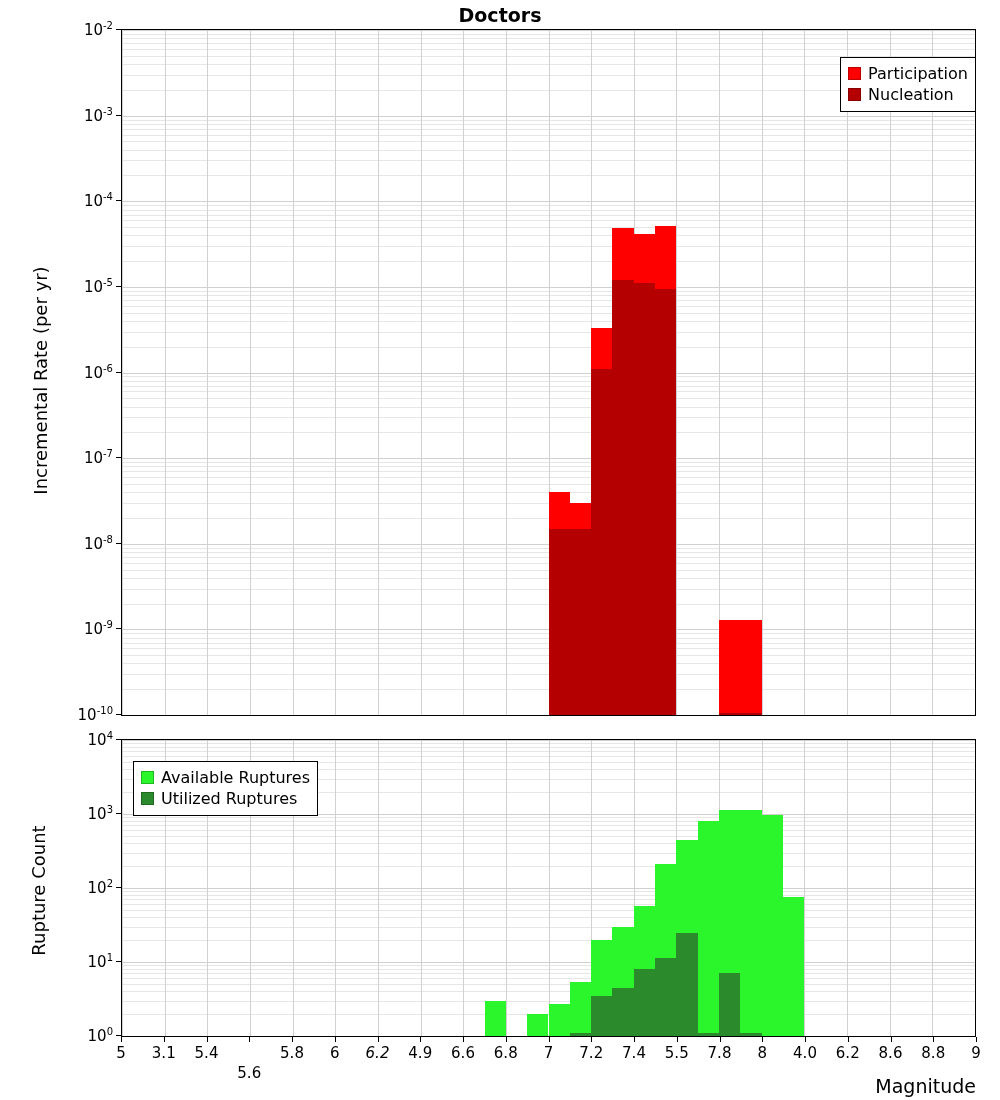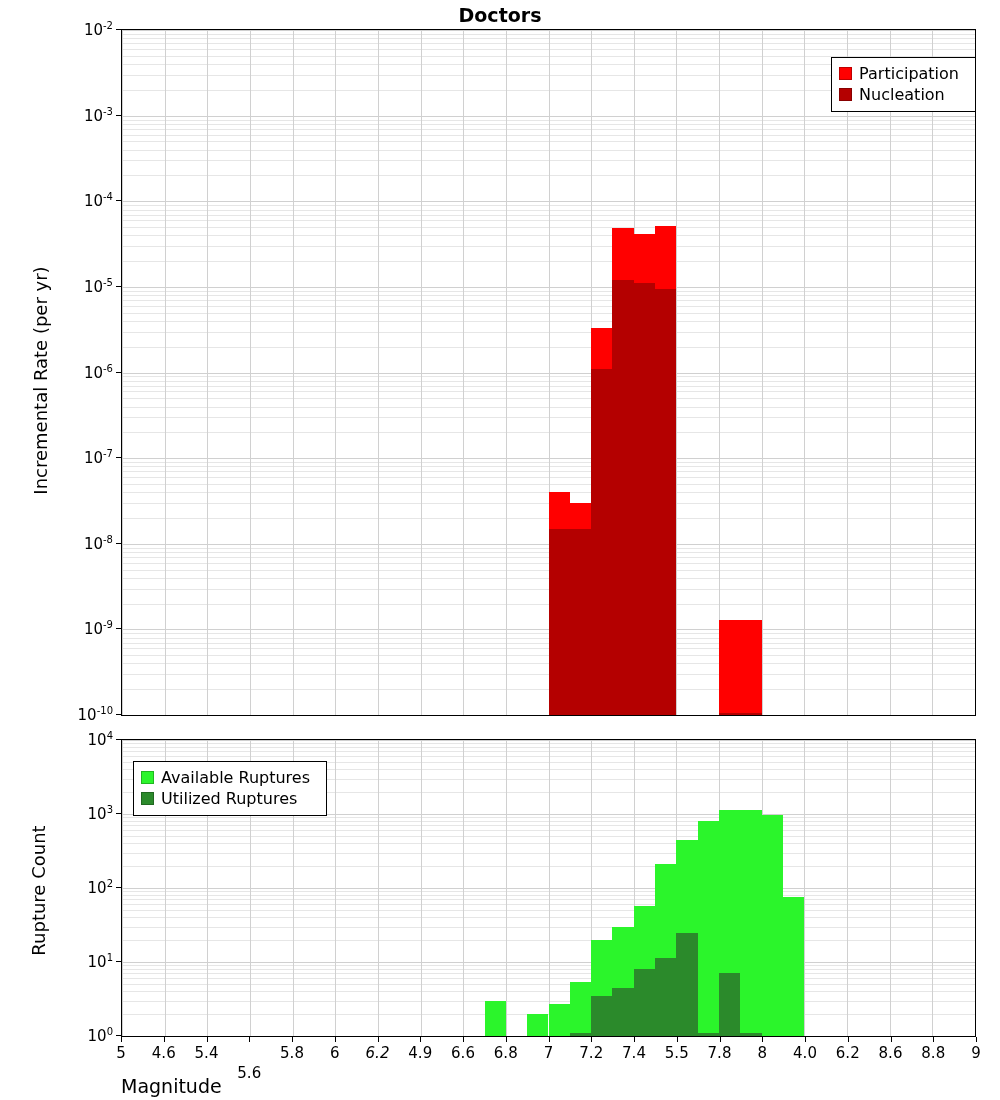--- a/index.html
+++ b/index.html
@@ -33,27 +33,27 @@
     position:absolute; top:0; transform:translateX(-50%);
     font-size:15px; color:#000; white-space:nowrap;
   }
   .tickmark { position:absolute; background:#000; }
 
   .ylabel {
     position:absolute; transform-origin:center center;
     font-size:18px; color:#000; white-space:nowrap;
   }
   .xlabel {
-    position:absolute; text-align:left; font-size:19px; color:#000;
+    position:absolute; text-align:right; font-size:19px; color:#000;
   }
 
   
   .legend {
     position:absolute; box-sizing:border-box;
-    border:1px solid #000; background:#fff; padding:5px 16px 6px 7px;
+    border:1px solid #000; background:#fff; padding:5px 7px 6px 7px;
   }
   .legend-row { display:flex; align-items:center; height:21px; }
   .swatch {
     width:11px; height:11px; margin-right:7px; display:inline-block;
     border:1px solid rgba(0,0,0,0.25);
   }
   .legend-label { font-size:16px; color:#000; white-space:nowrap; }
 </style>
 </head>
 <body>
@@ -309,21 +309,21 @@
         <div class="bar" style="left: 533.125px; width: 21.325px; top: 217.508px; height: 78.4916px; background: rgb(43, 138, 43); z-index: 11;"></div>
         <div class="bar" style="left: 554.45px; width: 21.325px; top: 192.552px; height: 103.448px; background: rgb(43, 138, 43); z-index: 11;"></div>
         <div class="bar" style="left: 575.775px; width: 21.325px; top: 292.937px; height: 3.06306px; background: rgb(43, 138, 43); z-index: 11;"></div>
         <div class="bar" style="left: 597.1px; width: 21.325px; top: 233.463px; height: 62.5373px; background: rgb(43, 138, 43); z-index: 11;"></div>
         <div class="bar" style="left: 618.425px; width: 21.325px; top: 292.937px; height: 3.06306px; background: rgb(43, 138, 43); z-index: 11;"></div>
       </div>
 
     <div id="bottom-xticks">
         <div class="xtick" style="left: 121px; top: 314px;">5</div>
         <div class="tickmark" style="position: absolute; left: 121px; top: 307px; width: 1px; height: 5px;"></div>
-        <div class="xtick" style="left: 163.75px; top: 314px;">4.6</div>
+        <div class="xtick" style="left: 163.75px; top: 314px;">3.1</div>
         <div class="tickmark" style="position: absolute; left: 163.75px; top: 307px; width: 1px; height: 5px;"></div>
         <div class="xtick" style="left: 206.5px; top: 314px;">5.4</div>
         <div class="tickmark" style="position: absolute; left: 206.5px; top: 307px; width: 1px; height: 5px;"></div>
         <div class="xtick" style="left: 249.25px; top: 314px; margin-top: 20px;">5.6</div>
         <div class="tickmark" style="position: absolute; left: 249.25px; top: 307px; width: 1px; height: 5px;"></div>
         <div class="xtick" style="left: 292px; top: 314px;">5.8</div>
         <div class="tickmark" style="position: absolute; left: 292px; top: 307px; width: 1px; height: 5px;"></div>
         <div class="xtick" style="left: 334.75px; top: 314px;">6</div>
         <div class="tickmark" style="position: absolute; left: 334.75px; top: 307px; width: 1px; height: 5px;"></div>
         <div class="xtick" style="left: 377.5px; top: 314px; font-style: italic;">6.2</div>

